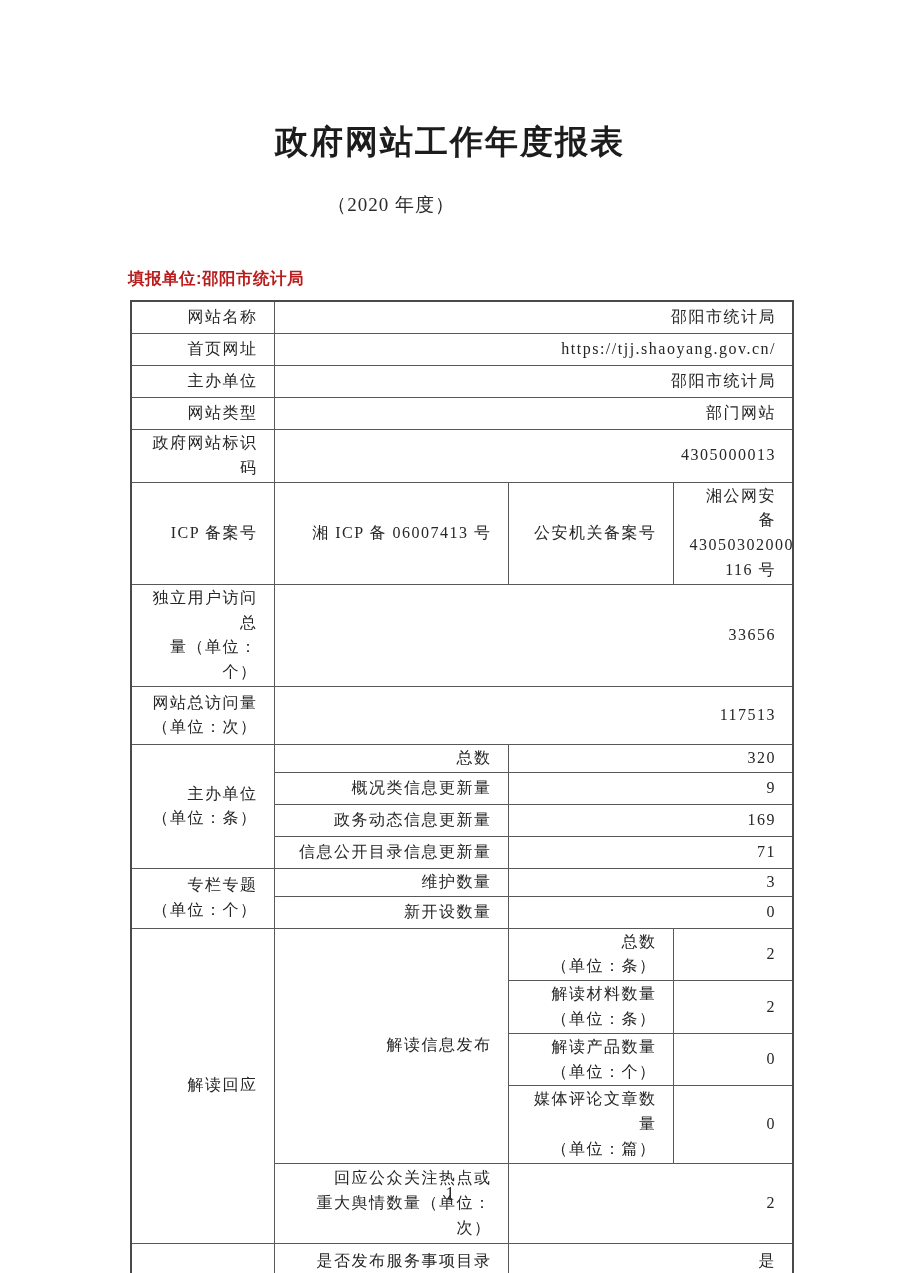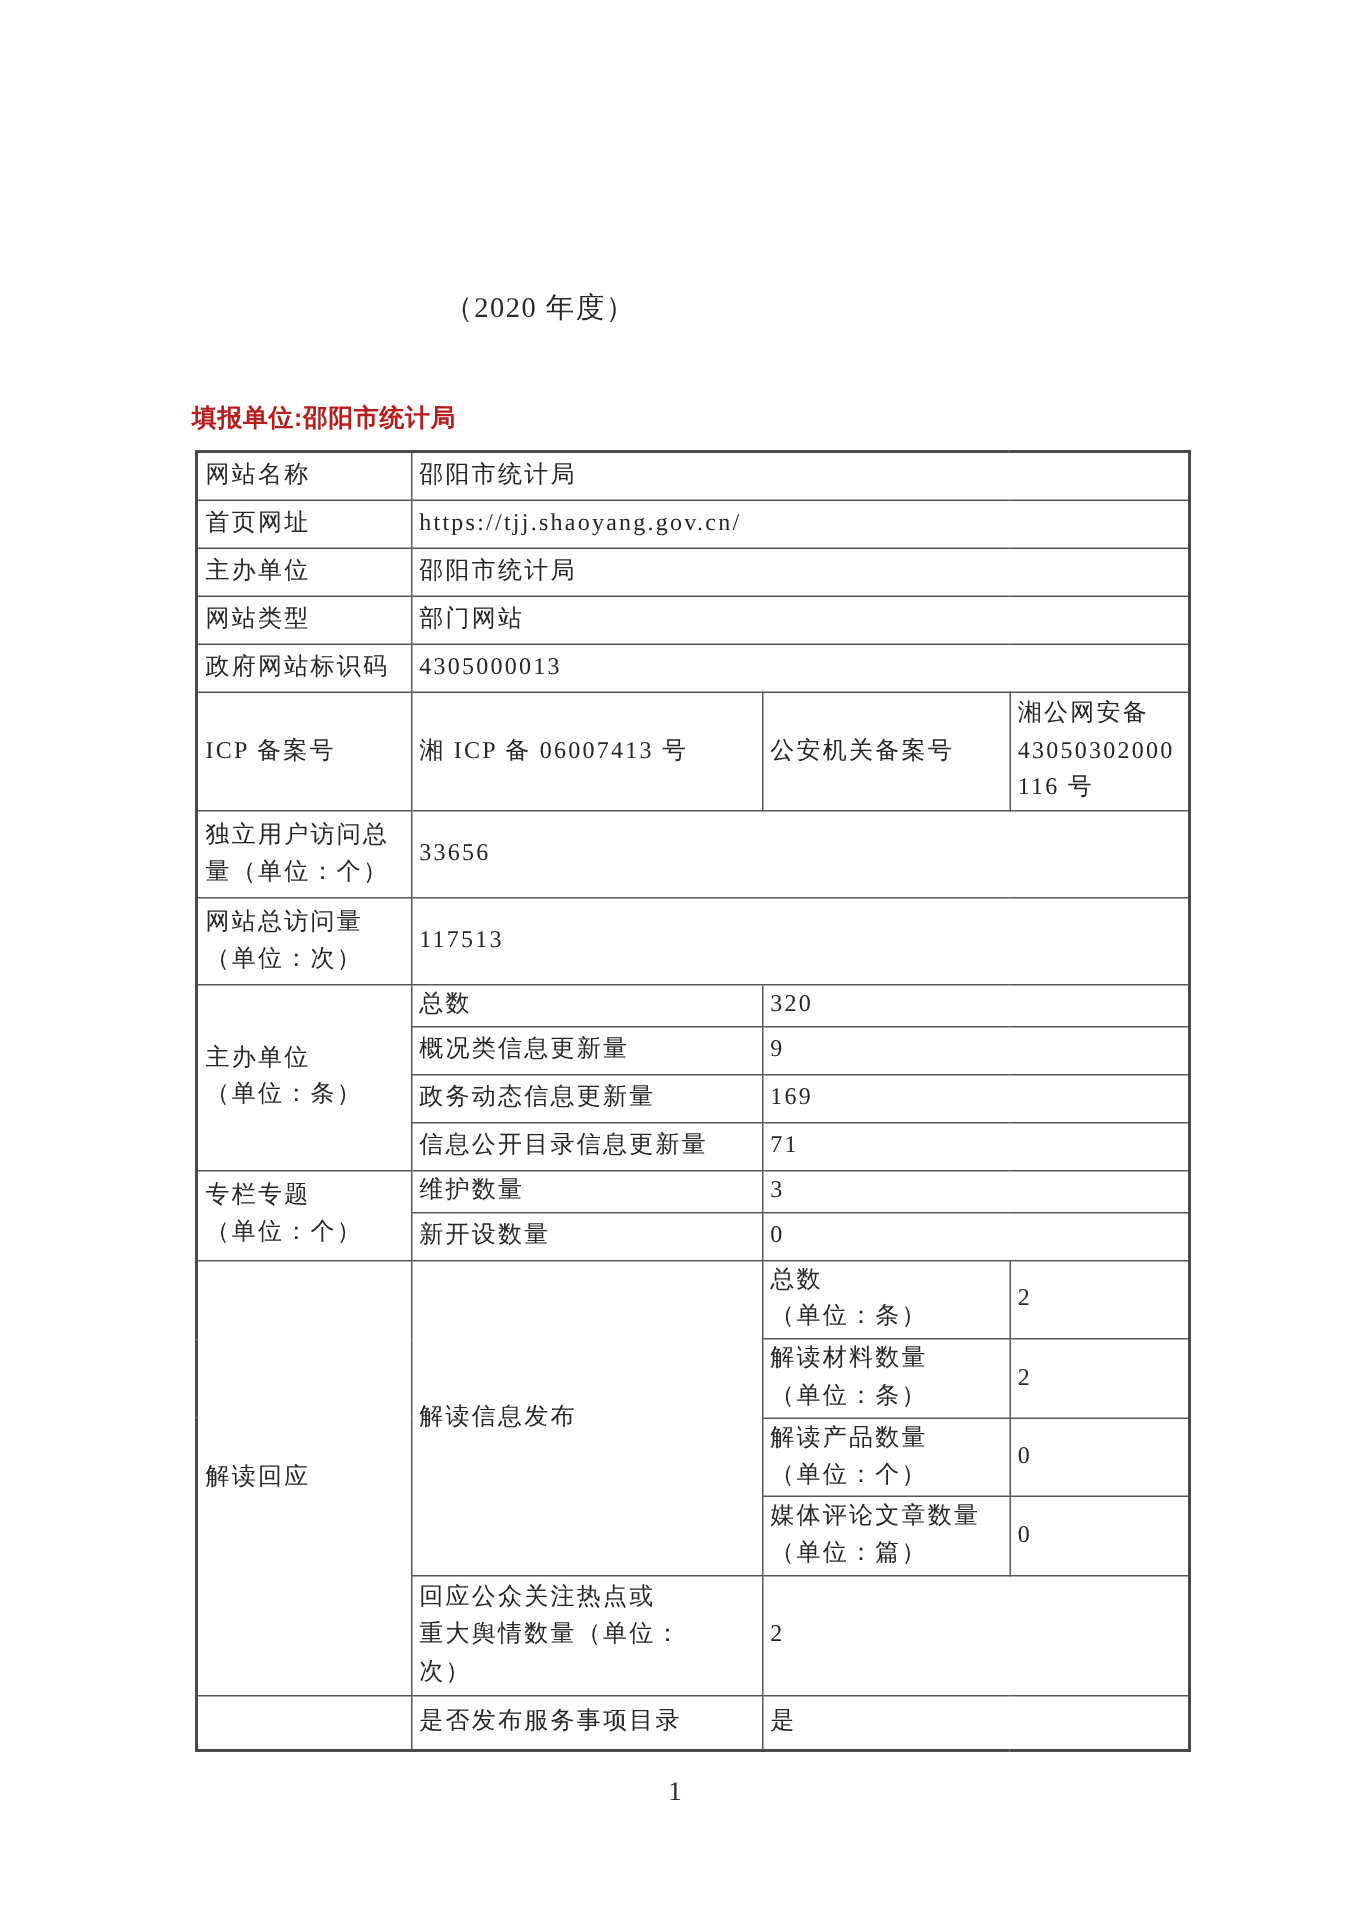--- a/index.html
+++ b/index.html
@@ -26,20 +26,21 @@
   }
   .doc-subtitle {
     position: absolute;
     top: 192px;
     left: 0;
     width: 720px;
     text-align: center;
     font-size: 19px;
     letter-spacing: 1px;
     color: #2a2a2a;
+    padding-left: 31px;
   }
   .reporting-unit {
     position: absolute;
     top: 268px;
     left: 128px;
     font-family: "Liberation Sans", "DejaVu Sans", sans-serif;
     font-weight: bold;
     font-size: 16.5px;
     letter-spacing: 0.5px;
     color: #b91c1c;
@@ -48,26 +49,26 @@
     position: absolute;
     top: 300px;
     left: 130px;
     width: 662px;
     border-collapse: collapse;
     table-layout: fixed;
     border: 2px solid #4a4a4a;
   }
   table.report td {
     border: 1px solid #585858;
-    text-align: left;
+    text-align: right;
     vertical-align: middle;
     font-size: 16px;
     letter-spacing: 1.5px;
     line-height: 1.55;
-    padding: 1px 5px;
+    padding: 1px 16px;
     white-space: pre-line;
     overflow: hidden;
     color: #262626;
   }
   .h30 { height: 29px; }
   .h77 { height: 76px; }
   .h56 { height: 55px; margin-top: 44px; }
   .h50 { height: 49px; }
   .h78 { height: 77px; }
   .h34 { height: 33px; }
@@ -79,20 +80,21 @@
     text-align: center;
     font-size: 18px;
     color: #2a2a2a;
   }
 </style>
 </head>
 <body>
 
 <div class="page">
 
+  <div class="doc-title">政府网站工作年度报表</div>
   <div class="doc-subtitle">（2020 年度）</div>
   <div class="reporting-unit">填报单位:邵阳市统计局</div>
 
   <table class="report">
     <colgroup>
       <col style="width:143px">
       <col style="width:234px">
       <col style="width:165px">
       <col style="width:120px">
     </colgroup>

